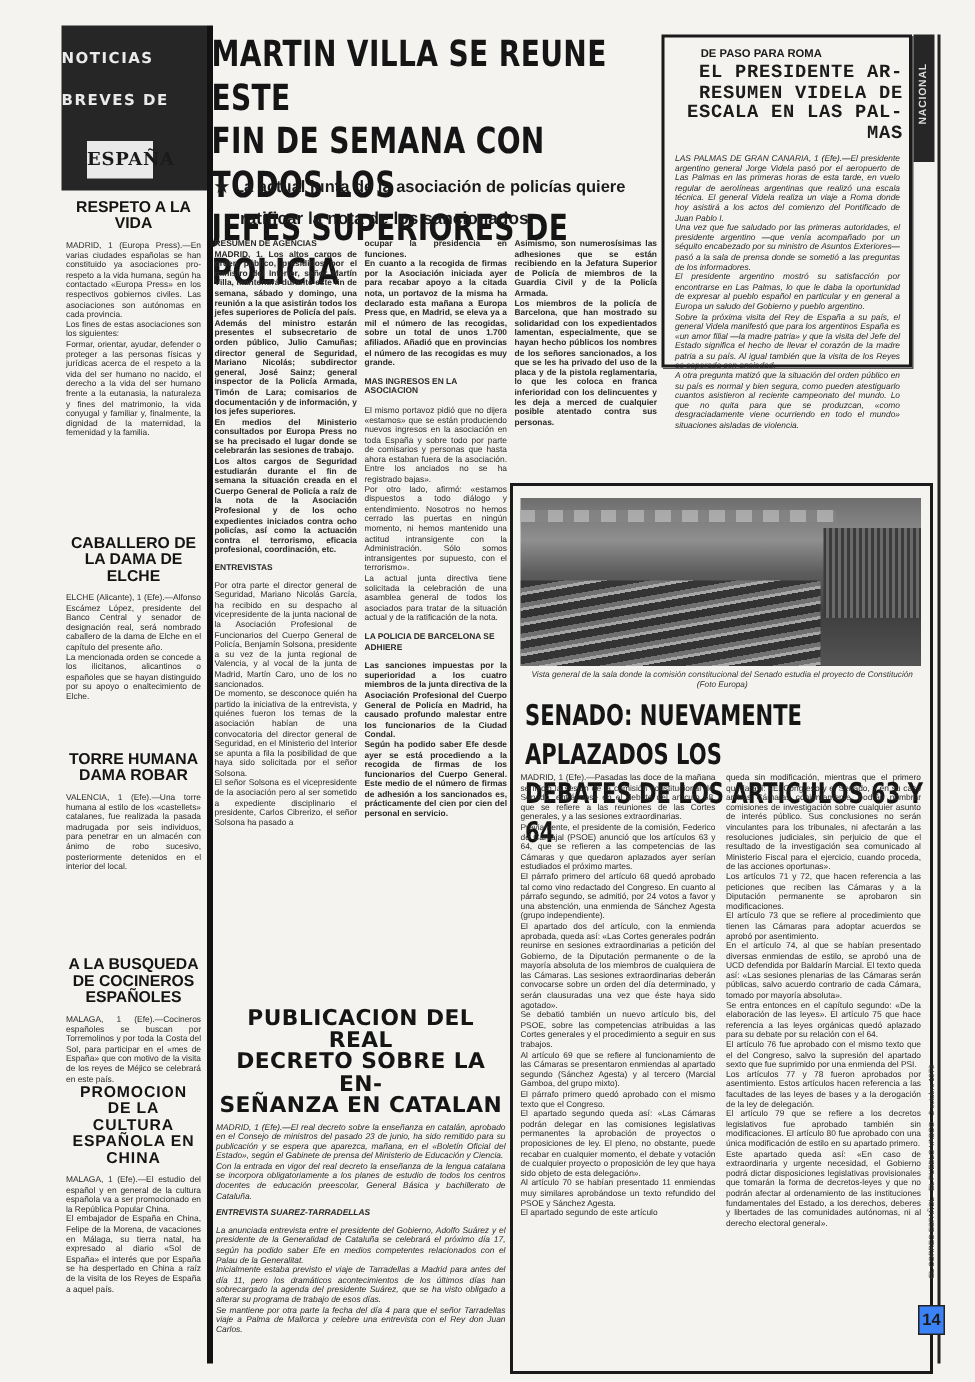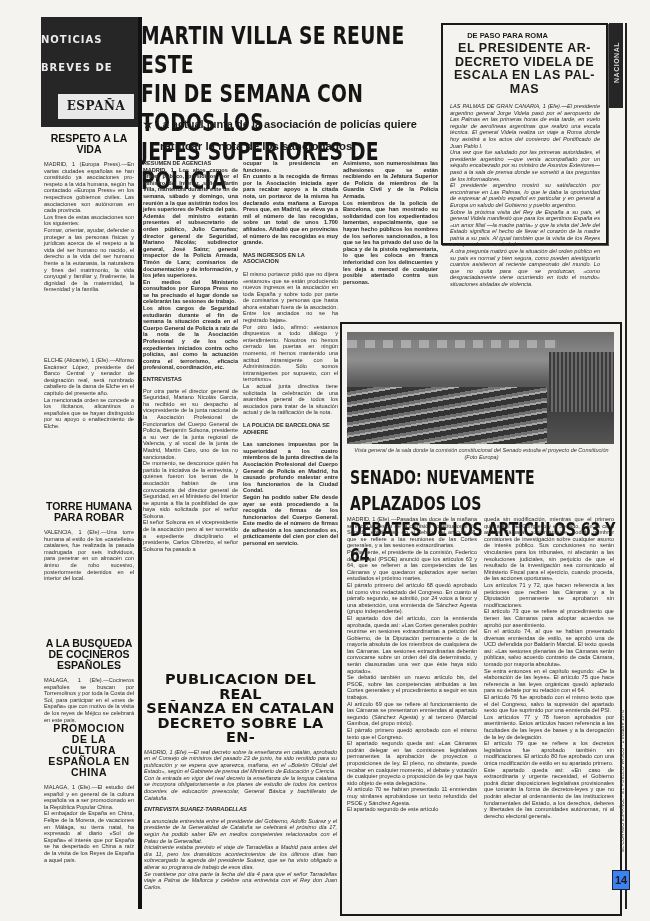--- a/index.html
+++ b/index.html
@@ -8,33 +8,33 @@
   .txt{font-size:5.6px;line-height:6.6px;text-align:justify;color:#2a2a2a;white-space:pre-line;}
   .txt.it{font-style:italic;}
   .txt.bold{font-weight:bold;}
   .sub{font-weight:bold;font-size:5.6px;line-height:6.6px;color:#2a2a2a;text-transform:uppercase;}
   
   #left{left:41px;top:17px;width:97px;height:892px;border-right:4px solid #111;}
   #brand-box{position:absolute;left:0;top:0;width:97px;height:110px;background:#262626;}
   #brand-box .l1,#brand-box .l2{position:absolute;left:0;width:84px;color:#eaeaea;font-family:"DejaVu Sans",sans-serif;font-weight:bold;letter-spacing:1px;font-size:10px;}
   #brand-box .l1{top:17px;}
   #brand-box .l2{top:45px;}
-  #brand-box .badge{position:absolute;left:17px;top:77px;width:76px;height:25px;background:#e9e9e9;color:#1a1a1a;font-family:"DejaVu Serif",serif;font-weight:bold;font-size:12px;text-align:center;line-height:25px;letter-spacing:0.5px;}
+  #brand-box .badge{position:absolute;left:17px;top:77px;width:44px;height:25px;background:#e9e9e9;color:#1a1a1a;font-family:"DejaVu Serif",serif;font-weight:bold;font-size:12px;text-align:center;line-height:25px;letter-spacing:0.5px;}
   .lh{font-weight:bold;font-size:10.5px;line-height:11px;text-align:center;color:#141414;margin:0 0 6px 0;}
   .lhwide{letter-spacing:0.6px;}
   .lsec{position:absolute;left:3px;width:90px;}
   
   #mh{left:141px;top:22px;width:300px;font-family:"DejaVu Sans",sans-serif;font-weight:bold;font-size:24px;line-height:29px;transform:scaleX(0.78);transform-origin:left top;width:385px;letter-spacing:0.3px;color:#151515;}
   #mh-sub1{left:143px;top:118px;font-weight:bold;font-size:11px;color:#1b1b1b;}
   #mh-sub2{left:160px;top:140px;font-weight:bold;font-size:11.5px;color:#1b1b1b;}
   .col{position:absolute;width:95px;}
   
   #rbox{left:441px;top:23px;width:163px;height:218px;border:2px solid #1a1a1a;box-shadow:1px 1px 0 #555;}
   #rbox .kick{position:absolute;left:0;top:6px;width:129px;text-align:center;font-weight:bold;font-size:7.5px;}
-  #rbox .hd{position:absolute;left:4px;top:17px;width:155px;text-align:center;font-family:Liberation Sans, sans-serif;font-weight:bold;font-size:12.5px;line-height:13.5px;letter-spacing:0.5px;}
+  #rbox .hd{position:absolute;left:4px;top:17px;width:155px;text-align:right;font-family:Liberation Mono, monospace;font-weight:bold;font-size:12.5px;line-height:13.5px;letter-spacing:0.5px;}
   #rbox .body{position:absolute;left:7px;top:78px;width:150px;}
   
   #strip{left:609px;top:23px;width:14px;height:85px;background:#262626;}
   #strip span{position:absolute;left:-34px;top:36px;width:82px;transform:rotate(-90deg);color:#ddd;font-size:7px;font-weight:bold;text-align:center;letter-spacing:0.5px;}
   #rrule{left:625px;top:23px;width:2px;height:886px;background:#222;}
   
   #sbox{left:340px;top:322px;width:278px;height:590px;border:2px solid #1a1a1a;}
   #photo{position:absolute;left:5px;top:8px;width:267px;height:112px;background:linear-gradient(180deg,#6e6e6e 0%,#8f8f8f 25%,#5c5c5c 45%,#3f3f3f 70%,#545454 100%);overflow:hidden;}
   #photo .band{position:absolute;left:0;top:8px;width:210px;height:8px;background:repeating-linear-gradient(90deg,#c9c9c9 0 10px,#888 10px 18px);opacity:0.6;}
   #photo .curtain{position:absolute;right:0;top:20px;width:65px;height:60px;background:repeating-linear-gradient(90deg,#3b3b3b 0 2px,#6a6a6a 2px 4px);}
@@ -60,25 +60,26 @@
     <div class="l2">BREVES DE</div>
     <div class="badge">ESPAÑA</div>
   </div>
   <div class="lsec" style="top:116px;">
     <div class="lh">RESPETO A LA VIDA</div>
     <div class="txt">MADRID, 1 (Europa Press).—En varias ciudades españolas se han constituido ya asociaciones pro-respeto a la vida humana, según ha contactado «Europa Press» en los respectivos gobiernos civiles. Las asociaciones son autónomas en cada provincia.
    Los fines de estas asociaciones son los siguientes:
    Formar, orientar, ayudar, defender o proteger a las personas físicas y jurídicas acerca de el respeto a la vida del ser humano no nacido, el derecho a la vida del ser humano frente a la eutanasia, la naturaleza y fines del matrimonio, la vida conyugal y familiar y, finalmente, la dignidad de la maternidad, la femenidad y la familia.</div>
   </div>
   <div class="lsec" style="top:340px;">
+    <div class="lh">CABALLERO DE LA DAMA DE ELCHE</div>
     <div class="txt">ELCHE (Alicante), 1 (Efe).—Alfonso Escámez López, presidente del Banco Central y senador de designación real, será nombrado caballero de la dama de Elche en el capítulo del presente año.
    La mencionada orden se concede a los ilicitanos, alicantinos o españoles que se hayan distinguido por su apoyo o enaltecimiento de Elche.</div>
   </div>
   <div class="lsec" style="top:484px;">
-    <div class="lh">TORRE HUMANA PARA ROBAR</div>
+    <div class="lh">TORRE HUMANA DAMA ROBAR</div>
     <div class="txt">VALENCIA, 1 (Efe).—Una torre humana al estilo de los «castellets» catalanes, fue realizada la pasada madrugada por seis individuos, para penetrar en un almacén con ánimo de robo sucesivo, posteriormente detenidos en el interior del local.</div>
   </div>
   <div class="lsec" style="top:600px;margin-top:21px;">
     <div class="lh">A LA BUSQUEDA DE COCINEROS ESPAÑOLES</div>
     <div class="txt">MALAGA, 1 (Efe).—Cocineros españoles se buscan por Torremolinos y por toda la Costa del Sol, para participar en el «mes de España» que con motivo de la visita de los reyes de Méjico se celebrará en este país.</div>
   </div>
   <div class="lsec" style="top:706px;">
     <div class="lh lhwide">PROMOCION DE LA CULTURA ESPAÑOLA EN CHINA</div>
     <div class="txt">MALAGA, 1 (Efe).—El estudio del español y en general de la cultura española va a ser promocionado en la República Popular China.
    El embajador de España en China, Felipe de la Morena, de vacaciones en Málaga, su tierra natal, ha expresado al diario «Sol de España» el interés que por España se ha despertado en China a raíz de la visita de los Reyes de España a aquel país.</div>
@@ -117,21 +118,21 @@
 </div>
 <div class="col" style="left:343px;top:160px;">
   <div class="txt bold">   Asimismo, son numerosísimas las adhesiones que se están recibiendo en la Jefatura Superior de Policía de miembros de la Guardia Civil y de la Policía Armada.
    Los miembros de la policía de Barcelona, que han mostrado su solidaridad con los expedientados lamentan, especialmente, que se hayan hecho públicos los nombres de los señores sancionados, a los que se les ha privado del uso de la placa y de la pistola reglamentaria, lo que les coloca en franca inferioridad con los delincuentes y les deja a merced de cualquier posible atentado contra sus personas.</div>
 </div>
 
 <div id="rbox" class="abs">
   <div class="kick">DE PASO PARA ROMA</div>
   <div class="hd">
     <div>EL PRESIDENTE AR-</div>
-    <div>DECRETO VIDELA DE</div>
+    <div>RESUMEN VIDELA DE</div>
     <div>ESCALA EN LAS PAL-</div>
     <div>MAS</div>
   </div>
   <div class="body txt it">   LAS PALMAS DE GRAN CANARIA, 1 (Efe).—El presidente argentino general Jorge Videla pasó por el aeropuerto de Las Palmas en las primeras horas de esta tarde, en vuelo regular de aerolíneas argentinas que realizó una escala técnica. El general Videla realiza un viaje a Roma donde hoy asistirá a los actos del comienzo del Pontificado de Juan Pablo I.
    Una vez que fue saludado por las primeras autoridades, el presidente argentino —que venía acompañado por un séquito encabezado por su ministro de Asuntos Exteriores— pasó a la sala de prensa donde se sometió a las preguntas de los informadores.
    El presidente argentino mostró su satisfacción por encontrarse en Las Palmas, lo que le daba la oportunidad de expresar al pueblo español en particular y en general a Europa un saludo del Gobierno y pueblo argentino.
    Sobre la próxima visita del Rey de España a su país, el general Videla manifestó que para los argentinos España es «un amor filial —la madre patria» y que la visita del Jefe del Estado significa el hecho de llevar el corazón de la madre patria a su país. Al igual también que la visita de los Reyes es esperada con ansiedad.
    A otra pregunta matizó que la situación del orden público en su país es normal y bien segura, como pueden atestiguarlo cuantos asistieron al reciente campeonato del mundo. Lo que no quita para que se produzcan, «como desgraciadamente viene ocurriendo en todo el mundo» situaciones aisladas de violencia.</div>
 </div>
 
@@ -168,22 +169,22 @@
    Se entra entonces en el capítulo segundo: «De la elaboración de las leyes». El artículo 75 que hace referencia a las leyes orgánicas quedó aplazado para su debate por su relación con el 64.
    El artículo 76 fue aprobado con el mismo texto que el del Congreso, salvo la supresión del apartado sexto que fue suprimido por una enmienda del PSI.
    Los artículos 77 y 78 fueron aprobados por asentimiento. Estos artículos hacen referencia a las facultades de las leyes de bases y a la derogación de la ley de delegación.
    El artículo 79 que se refiere a los decretos legislativos fue aprobado también sin modificaciones. El artículo 80 fue aprobado con una única modificación de estilo en su apartado primero.
    Este apartado queda así: «En caso de extraordinaria y urgente necesidad, el Gobierno podrá dictar disposiciones legislativas provisionales que tomarán la forma de decretos-leyes y que no podrán afectar al ordenamiento de las instituciones fundamentales del Estado, a los derechos, deberes y libertades de las comunidades autónomas, ni al derecho electoral general».</div>
 </div>
 
 <div id="pub" class="abs">
   <div class="hd">
     <div>PUBLICACION DEL REAL</div>
+    <div>DECRETO SOBRE LA EN-</div>
     <div>SEÑANZA EN CATALAN</div>
-    <div>DECRETO SOBRE LA EN-</div>
   </div>
   <div class="txt it" style="margin-top:4px;">   MADRID, 1 (Efe).—El real decreto sobre la enseñanza en catalán, aprobado en el Consejo de ministros del pasado 23 de junio, ha sido remitido para su publicación y se espera que aparezca, mañana, en el «Boletín Oficial del Estado», según el Gabinete de prensa del Ministerio de Educación y Ciencia.
    Con la entrada en vigor del real decreto la enseñanza de la lengua catalana se incorpora obligatoriamente a los planes de estudio de todos los centros docentes de educación preescolar, General Básica y bachillerato de Cataluña.</div>
   <div class="sub" style="font-style:italic;margin:5px 0;">ENTREVISTA SUAREZ-TARRADELLAS</div>
   <div class="txt it">   La anunciada entrevista entre el presidente del Gobierno, Adolfo Suárez y el presidente de la Generalidad de Cataluña se celebrará el próximo día 17, según ha podido saber Efe en medios competentes relacionados con el Palau de la Generalitat.
    Inicialmente estaba previsto el viaje de Tarradellas a Madrid para antes del día 11, pero los dramáticos acontecimientos de los últimos días han sobrecargado la agenda del presidente Suárez, que se ha visto obligado a alterar su programa de trabajo de esos días.
    Se mantiene por otra parte la fecha del día 4 para que el señor Tarradellas viaje a Palma de Mallorca y celebre una entrevista con el Rey don Juan Carlos.</div>
 </div>
 
 <div id="footline" class="abs">

